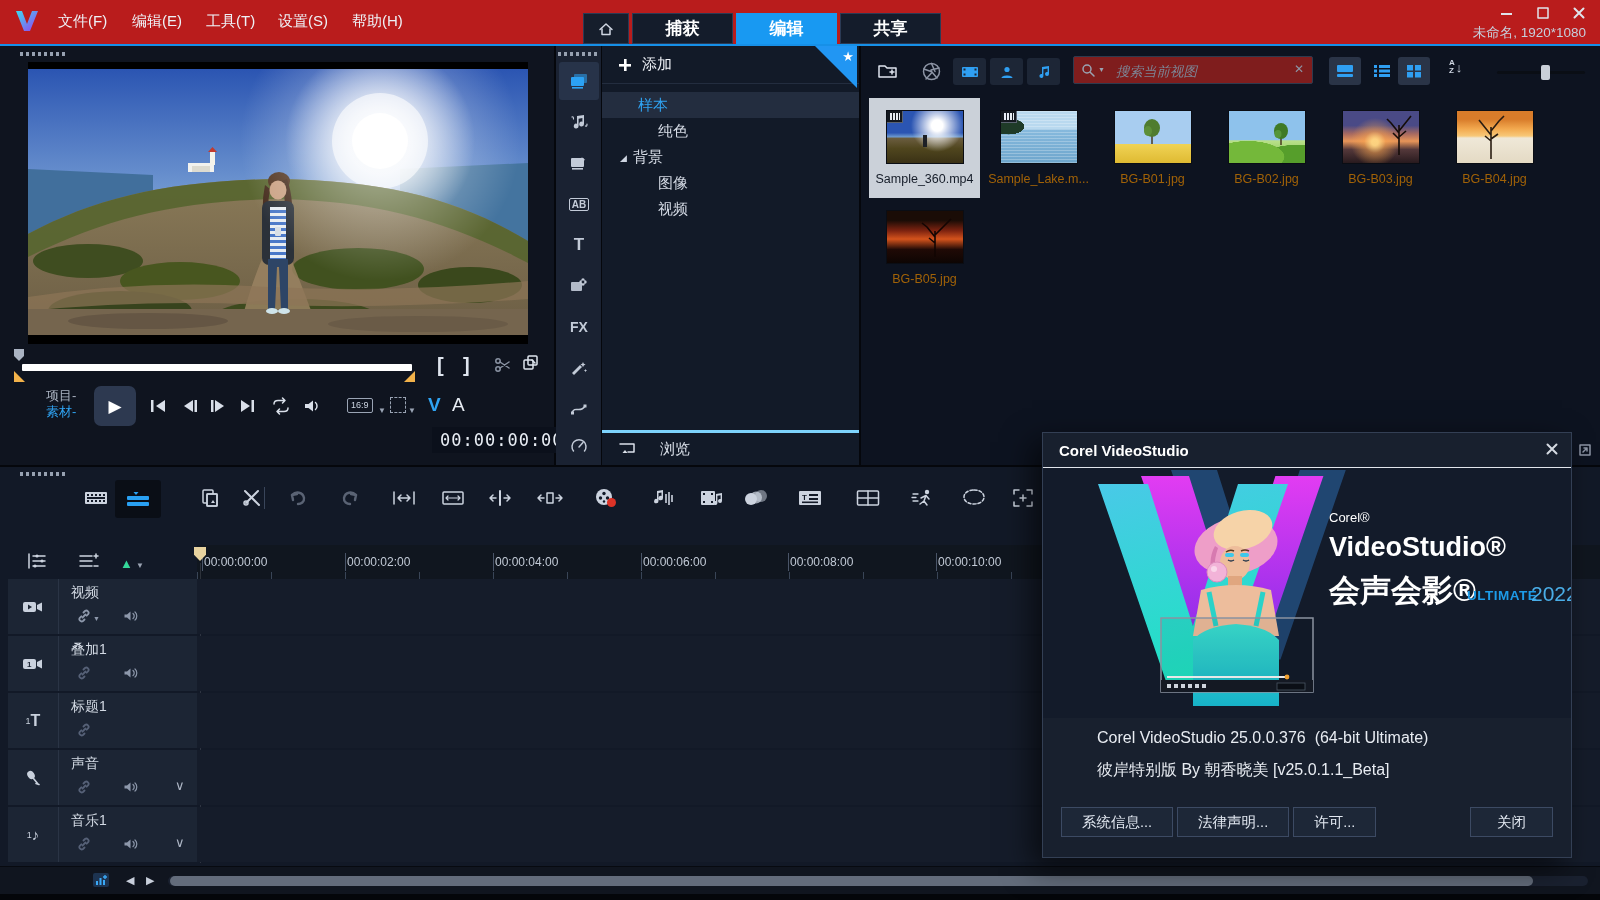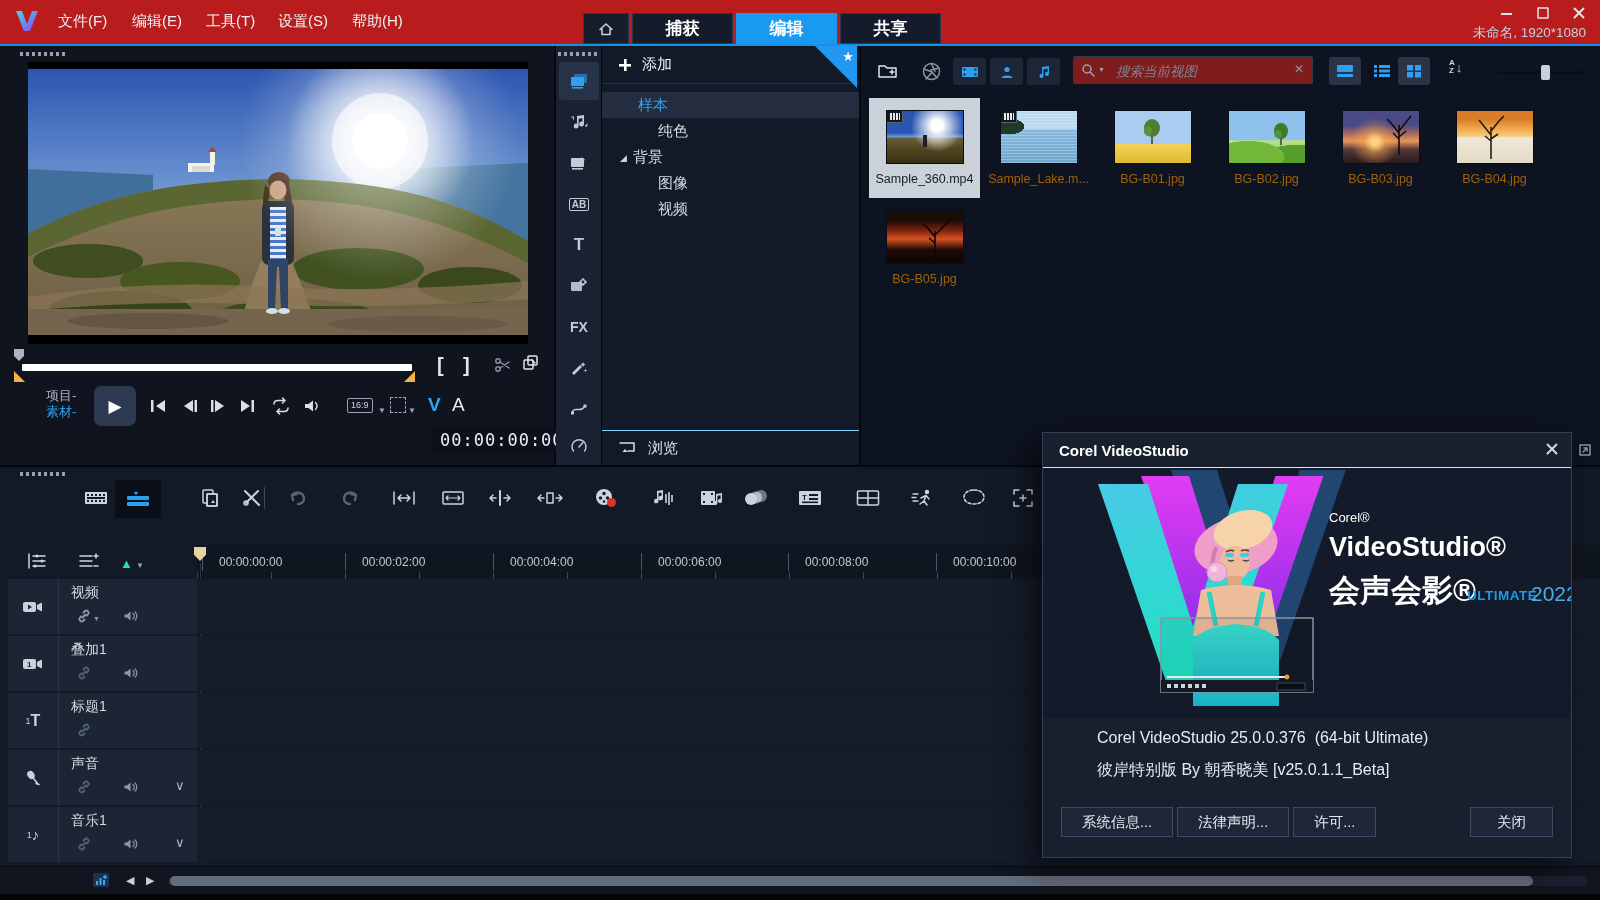--- a/index.html
+++ b/index.html
@@ -56,21 +56,21 @@
   .rail-btn.active{background:#273349;color:#2ca2f4;}
   .cats{position:absolute;left:46px;top:0;width:259px;height:419px;background:#121a28;border-right:2px solid #05070c;box-sizing:border-box;}
   .add-row{height:37px;border-bottom:1px solid #232d3f;display:flex;align-items:center;gap:10px;padding-left:16px;font-size:15px;color:#f0f3f8;}
   .flag{position:absolute;right:2px;top:0;width:0;height:0;border-top:42px solid #2196f3;border-left:42px solid transparent;}
   .flag-star{position:absolute;right:5px;top:3px;color:#fff;font-size:13px;}
   .cat-item{height:26px;line-height:26px;font-size:15px;color:#d6dce6;padding-left:36px;}
   .cat-item.selected{background:#232d3f;color:#2fa3f2;}
   .cat-parent{padding-left:18px;}
   .cat-parent .tri{font-size:9px;color:#cfd6e2;margin-right:6px;vertical-align:1px;}
   .cat-child{padding-left:56px;}
-  .browse-row{position:absolute;left:0;bottom:0;width:100%;height:35px;border-top:1px solid #7dd3fc;display:flex;align-items:center;gap:12px;padding-left:16px;font-size:15px;color:#dbe1ea;box-sizing:border-box;}
+  .browse-row{position:absolute;left:0;bottom:0;width:100%;height:35px;border-top:3px solid #7dd3fc;display:flex;align-items:center;gap:24px;padding-left:16px;font-size:15px;color:#dbe1ea;box-sizing:border-box;}
   .browser{position:absolute;left:305px;top:0;right:0;height:419px;}
   .bt-ico{position:absolute;top:15px;color:#dfe5ee;}
   .filter-btn{position:absolute;top:12px;width:33px;height:27px;background:#1d2636;border-radius:3px;display:flex;align-items:center;justify-content:center;color:#2f9ff2;}
   .search{position:absolute;left:212px;top:10px;width:240px;height:28px;background:#7f1d1d;border:1px solid #2e3a4e;border-radius:2px;box-sizing:border-box;}
   .search input{position:absolute;left:40px;top:2px;width:170px;height:22px;background:transparent;border:none;outline:none;color:#c9d1dd;font-style:italic;font-size:13.5px;font-family:inherit;}
   .search input::placeholder{color:#7d8696;font-style:italic;}
   .view-btn{position:absolute;top:11px;width:32px;height:28px;display:flex;align-items:center;justify-content:center;color:#2f9ff2;border-radius:3px;}
   .view-btn.lit{background:#2a3447;}
   .sort-btn{position:absolute;left:588px;top:13px;display:flex;align-items:center;color:#cfd6e2;}
   .az{display:flex;flex-direction:column;font-size:8px;line-height:8px;font-weight:bold;}
@@ -100,21 +100,21 @@
   
   .timeline{position:absolute;top:465px;left:0;width:1600px;height:435px;background:#121927;border-top:2px solid #05070c;box-sizing:border-box;}
   .tl-btn{position:absolute;top:13px;width:36px;height:36px;display:flex;align-items:center;justify-content:center;color:#ccd3df;}
   .tl-btn.tile{background:#0a0e16;border-radius:3px;width:46px;height:38px;color:#29a0f2;}
   .tl-btn.dis{color:#5a6374;}
   .tl-sep{position:absolute;top:20px;width:1px;height:22px;background:#39455a;}
   .hdr-row{position:absolute;top:78px;left:0;width:1600px;height:34px;}
   .hdr-ico{position:absolute;top:6px;color:#cfd6e2;}
   .ruler{position:absolute;left:197px;top:0;right:0;height:34px;background:#10161f;border-bottom:1px solid #2a3342;}
   .ruler::after{content:"";position:absolute;left:0;bottom:0;width:100%;height:7px;background:repeating-linear-gradient(90deg,#394557 0 1px,transparent 1px 74px);}
-  .rl{position:absolute;top:8px;font-size:12px;color:#c2cad6;border-left:1px solid #4a5568;padding-left:16px;line-height:18px;}
+  .rl{position:absolute;top:8px;font-size:12px;color:#c2cad6;border-left:1px solid #4a5568;padding-left:1px;line-height:18px;}
   .playhead{position:absolute;left:194px;top:2px;width:12px;height:14px;background:#e8d3a0;clip-path:polygon(0 0,100% 0,100% 55%,50% 100%,0 55%);}
   .ph-line{position:absolute;left:200px;top:96px;width:1px;height:300px;background:rgba(255,255,255,.12);}
   .tracks{position:absolute;top:112px;left:0;width:1600px;}
   .track{position:relative;height:55px;margin-bottom:2px;}
   .t-head{position:absolute;left:8px;top:0;width:189px;height:55px;background:#1c2534;display:flex;}
   .t-icocell{width:50px;height:55px;display:flex;align-items:center;justify-content:center;color:#c9d1dd;border-right:1px solid #2a3445;flex:none;}
   .t-body{position:relative;flex:1;}
   .t-name{position:absolute;left:12px;top:5px;font-size:14px;color:#d3dae4;}
   .t-ctl{position:absolute;top:30px;color:#8d98ab;}
   .t-ctl.dim{color:#566177;}

